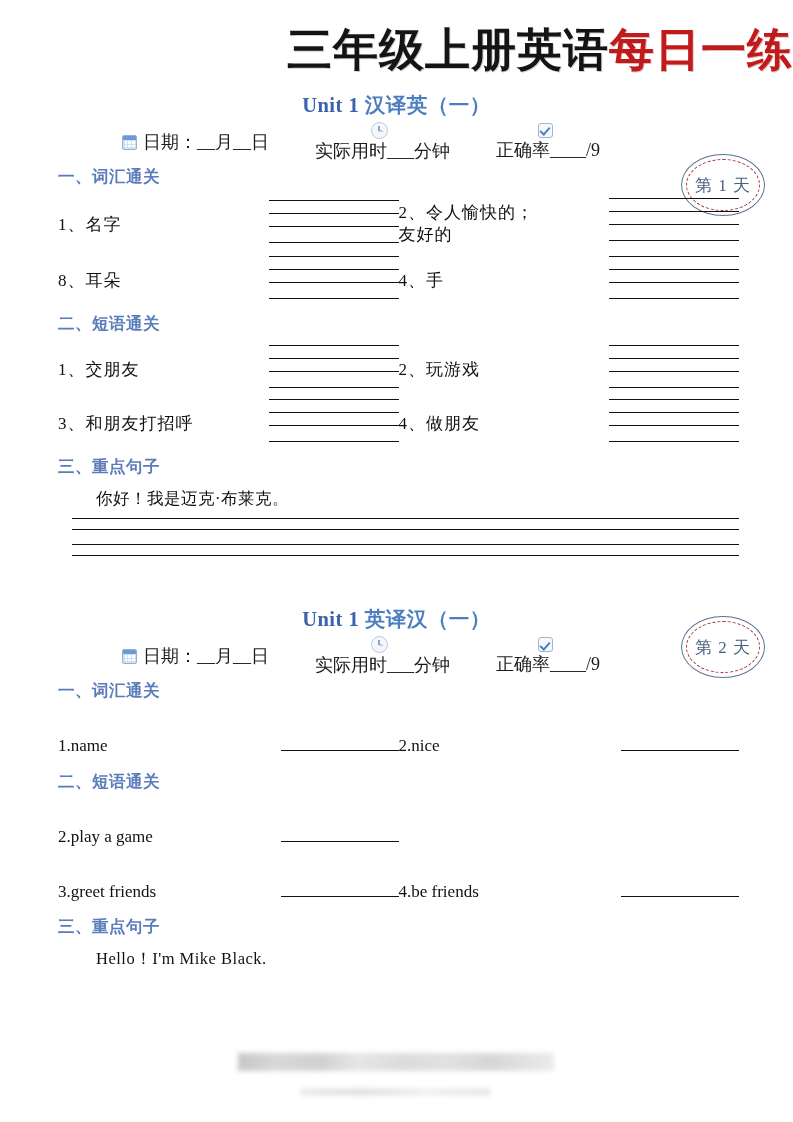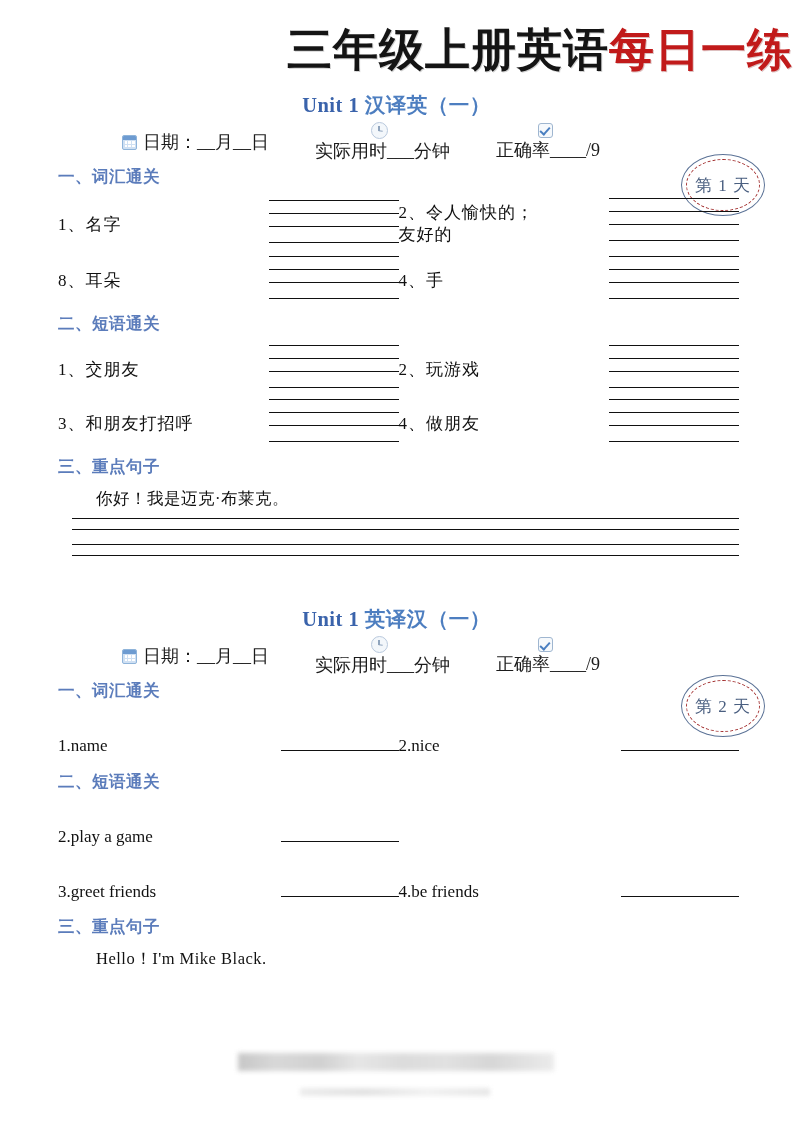--- a/index.html
+++ b/index.html
@@ -278,21 +278,21 @@
     left: 300px;
     top: 1088px;
     width: 190px;
     height: 8px;
     background: linear-gradient(90deg, #e8e8e8, #dcdcdc, #efefef, #e2e2e2);
     filter: blur(2px);
     opacity: 0.8;
   }
 
   .stamp-1 { right: 28px; top: 154px; }
-  .stamp-2 { right: 28px; top: 675px; }
+  .stamp-2 { right: 28px; top: 616px; }
 
   .block-2 { margin-top: 43px; }
   .eng-label { font-family: "Liberation Serif", "DejaVu Serif", serif; font-size: 17px; padding-top: 2px; }
   .ex-row.en { margin-top: 26px; }
   .ex-row.en .ex-cell { align-items: baseline; }
 </style>
 </head>
 <body>
 
 <div class="page">

